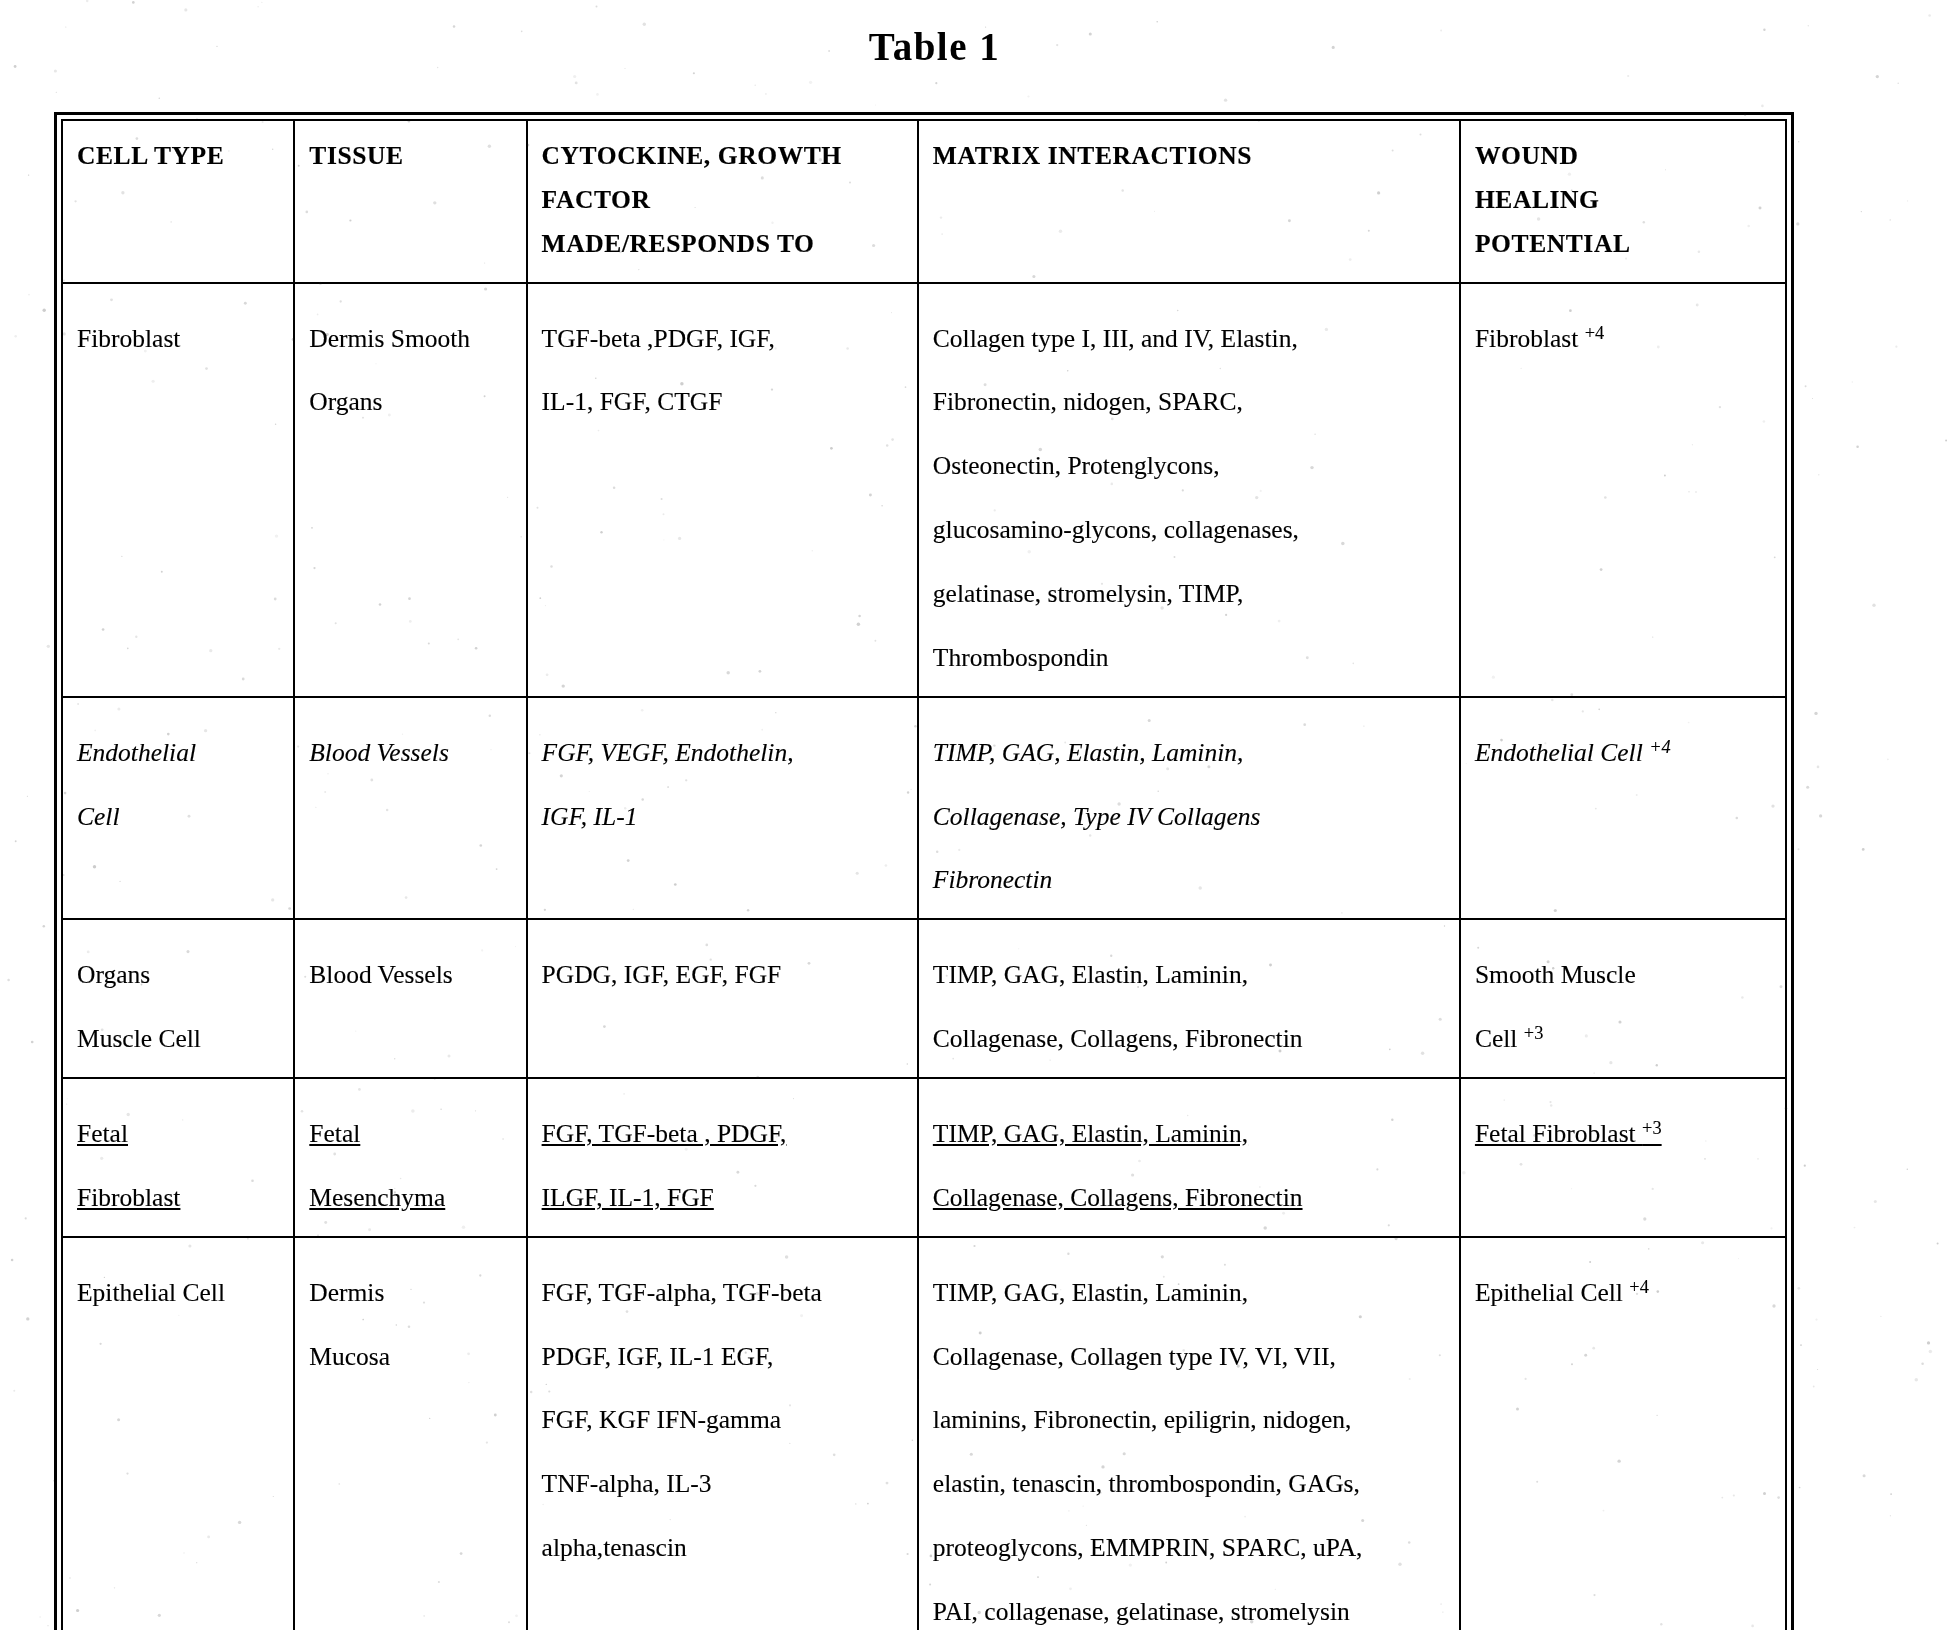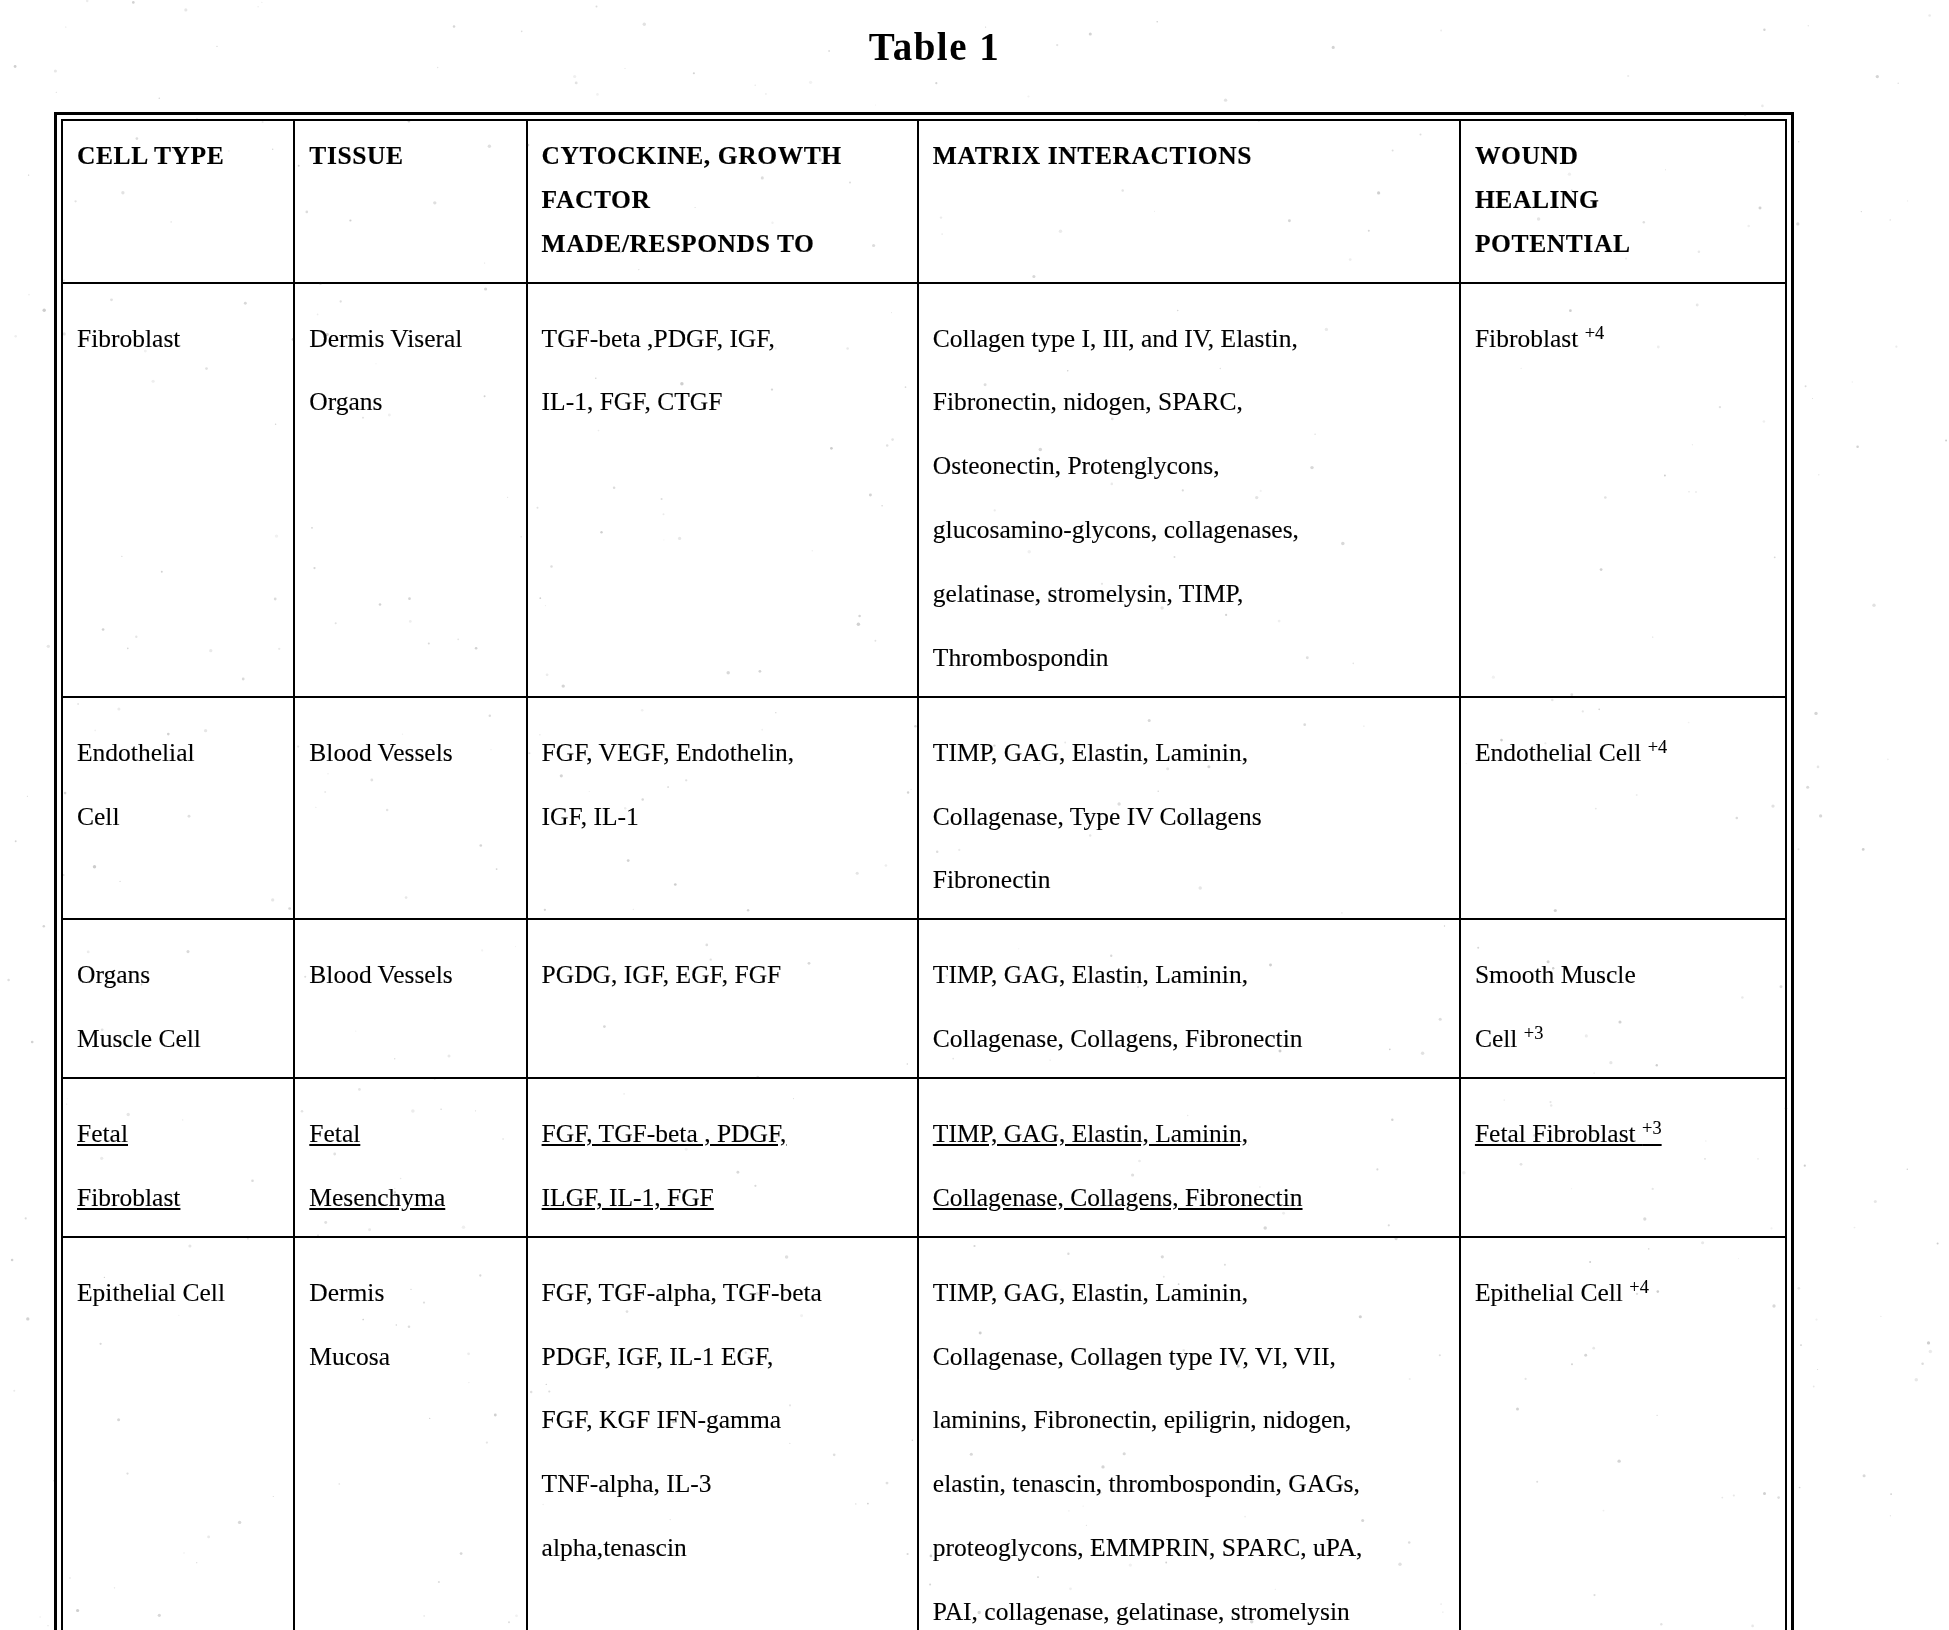--- a/index.html
+++ b/index.html
@@ -121,21 +121,21 @@
   .cell-line { display: block; white-space: nowrap; margin-top: 20px; }
 
   sup.marker {
     font-size: 0.72em;
     vertical-align: 0.42em;
     letter-spacing: 0;
   }
 
   
   tr.r-fibroblast td   { height: 272px; }
-  tr.r-endothelial td  { height: 158px; }
+  tr.r-endothelial td  { height: 158px; font-style: italic; }
   tr.r-melanocyte td   { height: 56px; }
   tr.r-smooth td       { height: 100px; }
   tr.r-fetal td        { height: 102px; text-decoration: underline; }
   tr.r-epithelial td   { height: 260px; }
 </style>
 </head>
 <body>
 
 <div id="page">
 
@@ -172,21 +172,21 @@
               <span class="hdr-txt">POTENTIAL</span>
             </th>
         </tr>
       </thead>
       <tbody id="tbody">
           <tr class="r-fibroblast">
             <td>
               <span class="cell-line">Fibroblast</span>
             </td>
             <td>
-              <span class="cell-line">Dermis Viseral</span>
+              <span class="cell-line">Dermis Smooth</span>
               <span class="cell-line">Organs</span>
             </td>
             <td>
               <span class="cell-line">TGF-beta ,PDGF, IGF,</span>
               <span class="cell-line">IL-1, FGF, CTGF</span>
             </td>
             <td>
               <span class="cell-line">Collagen type I, III, and IV, Elastin,</span>
               <span class="cell-line">Fibronectin, nidogen, SPARC,</span>
               <span class="cell-line">Osteonectin, Protenglycons,</span>

